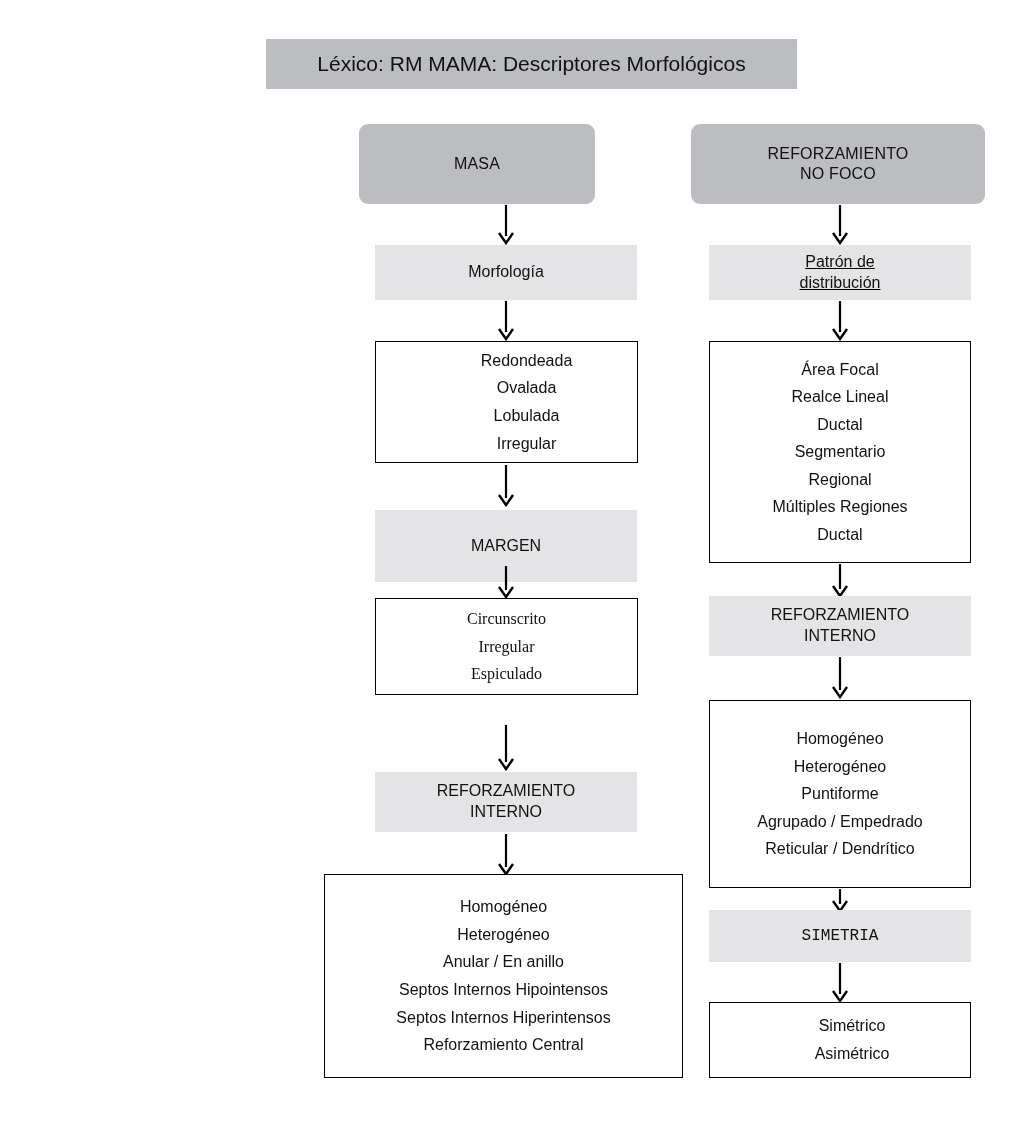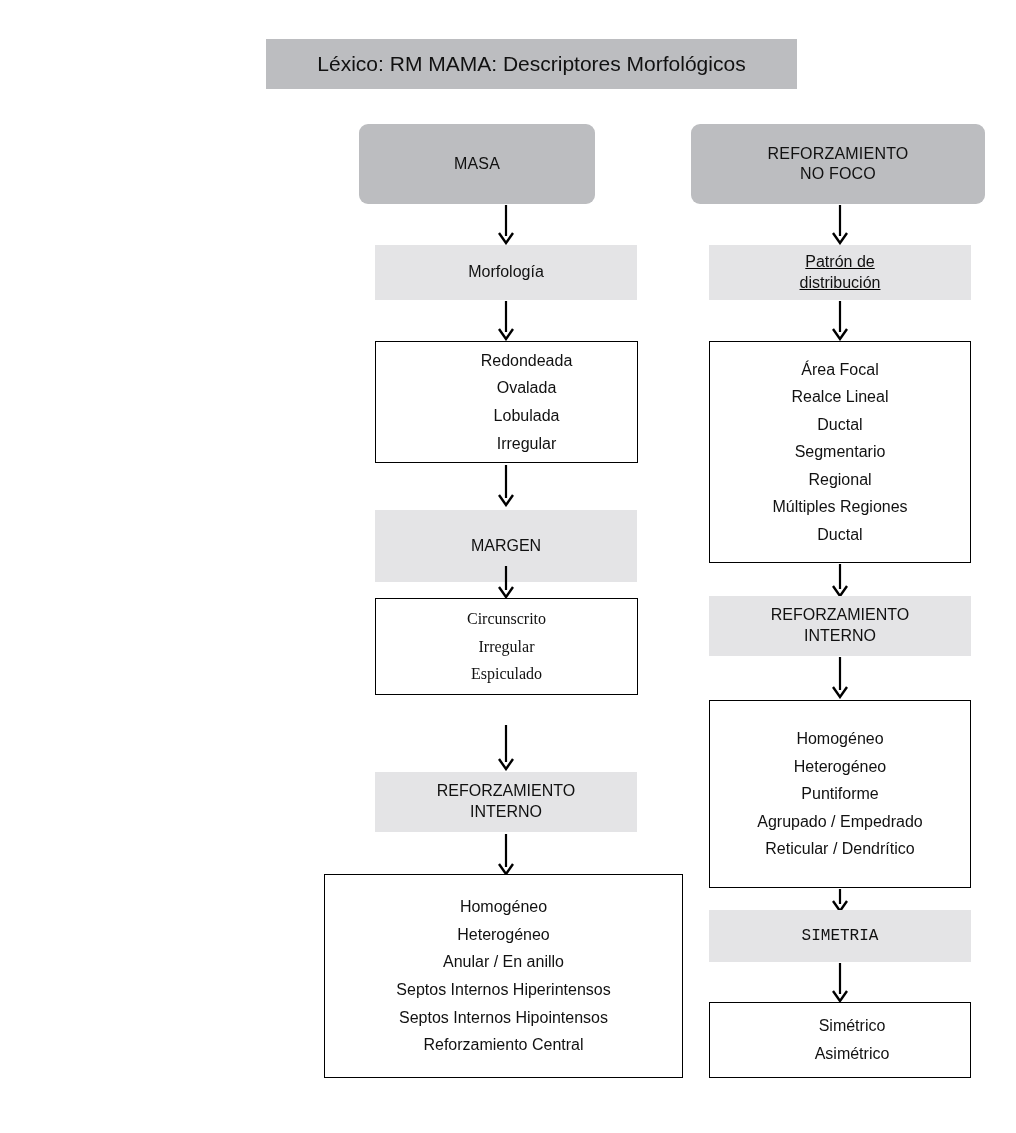--- a/index.html
+++ b/index.html
@@ -221,22 +221,22 @@
     <svg width="18" height="42" viewBox="0 0 18 42">
         <path d="M9 0 L9 33" stroke="#000" stroke-width="2.2" fill="none"></path>
         <path d="M2 30 L9 40 L16 30" stroke="#000" stroke-width="2.4" fill="none"></path>
       </svg>
   </span>
 
   <div class="opt-box" id="box-refint-mid">
     <span class="opt-line">Homogéneo</span>
     <span class="opt-line">Heterogéneo</span>
     <span class="opt-line">Anular / En anillo</span>
+    <span class="opt-line">Septos Internos Hipointensos</span>
     <span class="opt-line">Septos Internos Hiperintensos</span>
-    <span class="opt-line">Septos Internos Hipointensos</span>
     <span class="opt-line">Reforzamiento Central</span>
   </div>
 
   <span class="arrow" id="arr-rnm-1">
     <svg width="18" height="40" viewBox="0 0 18 40">
         <path d="M9 0 L9 31" stroke="#000" stroke-width="2.2" fill="none"></path>
         <path d="M2 28 L9 38 L16 28" stroke="#000" stroke-width="2.4" fill="none"></path>
       </svg>
   </span>
 

